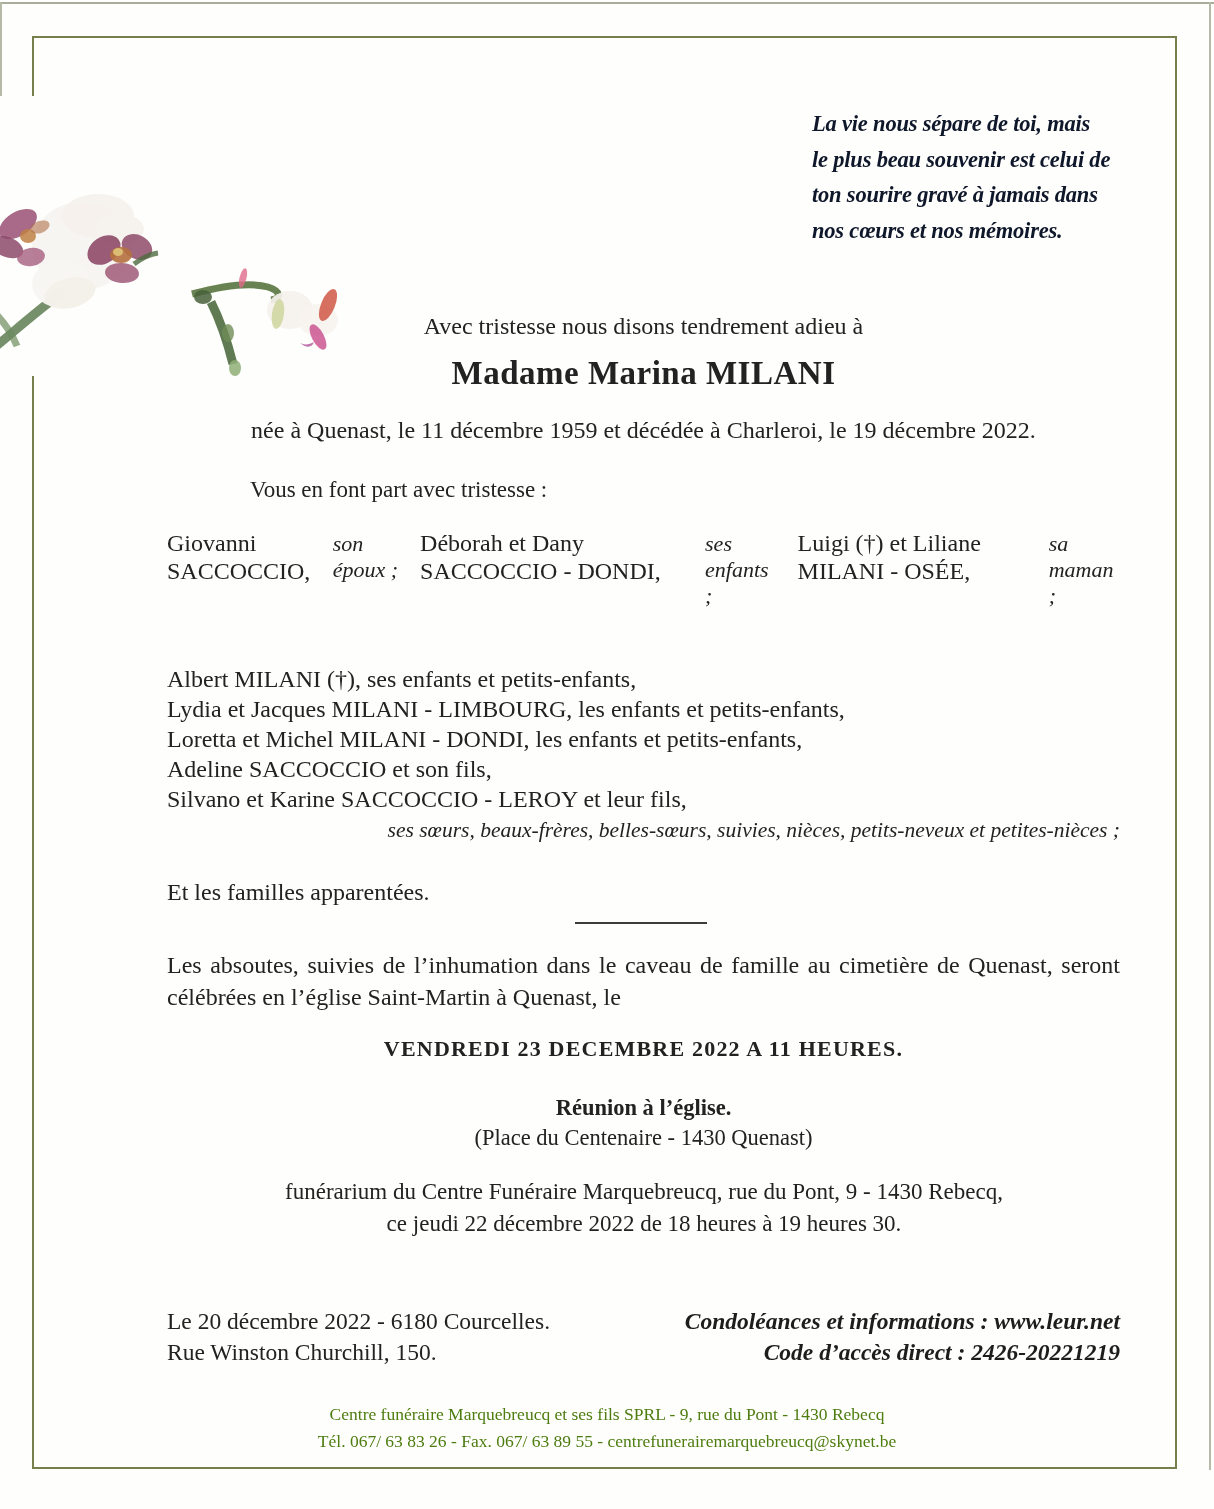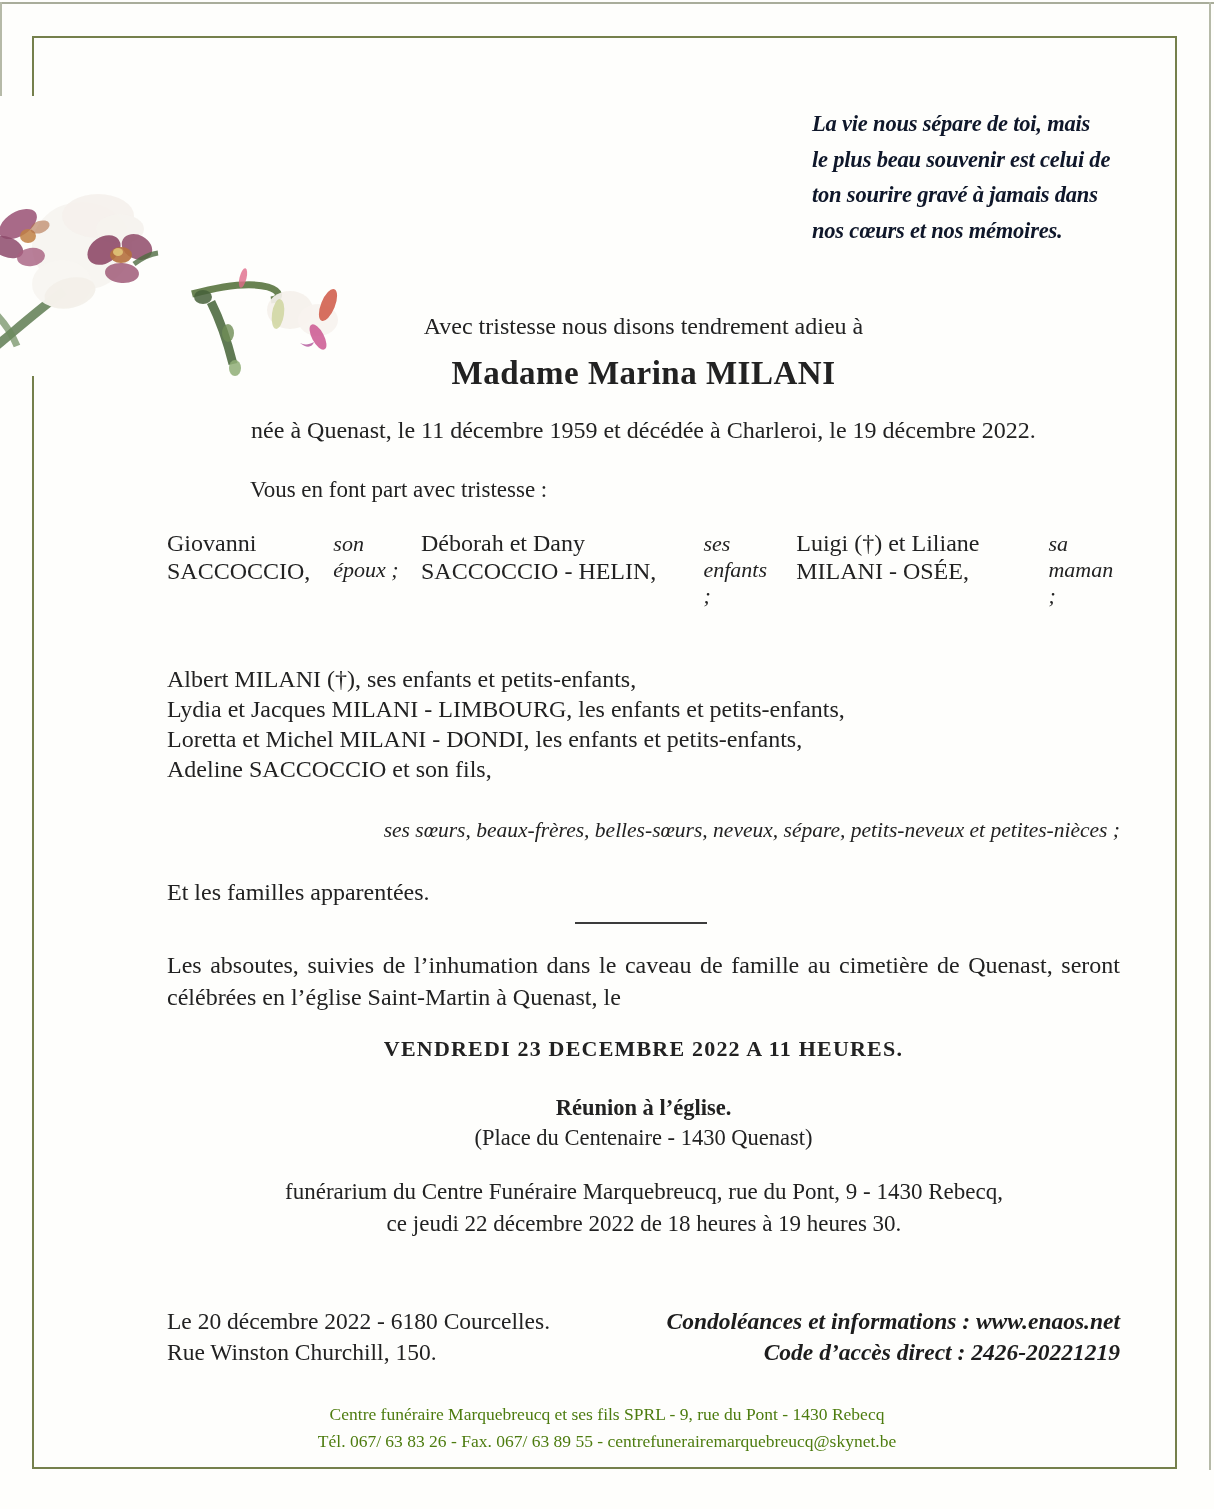--- a/index.html
+++ b/index.html
@@ -120,58 +120,59 @@
   <h1 class="centered deceased-name">Madame Marina MILANI</h1>
   <div class="centered life-dates">née à Quenast, le 11 décembre 1959 et décédée à Charleroi, le 19 décembre 2022.</div>
   <div class="lead">Vous en font part avec tristesse :</div>
 
   <div class="relatives">
     <div class="rel-row">
       <span class="rel-names">Giovanni SACCOCCIO,</span>
       <span class="rel-label">son époux ;</span>
     </div>
     <div class="rel-row">
-      <span class="rel-names">Déborah et Dany SACCOCCIO - HELIN,</span>
+      <span class="rel-names">Déborah et Dany SACCOCCIO - DONDI,</span>
       <span class="rel-label">ses enfants ;</span>
     </div>
     <div class="rel-row">
       <span class="rel-names">Luigi (†) et Liliane MILANI - OSÉE,</span>
       <span class="rel-label">sa maman ;</span>
     </div>
   </div>
 
   <div class="extended">
     <div>Albert MILANI (†), ses enfants et petits-enfants,</div>
     <div>Lydia et Jacques MILANI - LIMBOURG, les enfants et petits-enfants,</div>
     <div>Loretta et Michel MILANI - DONDI, les enfants et petits-enfants,</div>
     <div>Adeline SACCOCCIO et son fils,</div>
+    <div>Silvano et Karine SACCOCCIO - LEROY et leur fils,</div>
   </div>
 
-  <div class="sisters">ses sœurs, beaux-frères, belles-sœurs, neveux, sépare, petits-neveux et petites-nièces ;</div>
+  <div class="sisters">ses sœurs, beaux-frères, belles-sœurs, suivies, nièces, petits-neveux et petites-nièces ;</div>
   <div class="closing">Et les familles apparentées.</div>
 
   <div class="divider"></div>
 
   <p class="ceremony-par">Les absoutes, suivies de l’inhumation dans le caveau de famille au cimetière de Quenast, seront célébrées en l’église Saint-Martin à Quenast, le</p>
   <div class="centered ceremony-date">VENDREDI 23 DECEMBRE 2022 A 11 HEURES.</div>
   <div class="centered meeting">Réunion à l’église.</div>
   <div class="centered meeting-place">(Place du Centenaire - 1430 Quenast)</div>
 
   <div class="visitation">
     <div>funérarium du Centre Funéraire Marquebreucq, rue du Pont, 9 - 1430 Rebecq,</div>
     <div>ce jeudi 22 décembre 2022 de 18 heures à 19 heures 30.</div>
   </div>
 
   <div class="issuer-row">
     <div class="issuer">
       <div>Le 20 décembre 2022 - 6180 Courcelles.</div>
       <div>Rue Winston Churchill, 150.</div>
     </div>
     <div class="condolences">
-      <div>Condoléances et informations : www.enaos.net</div>
+      <div>Condoléances et informations : www.leur.net</div>
       <div>Code d’accès direct : 2426-20221219</div>
     </div>
   </div>
 
   <div class="footer">
     <div>Centre funéraire Marquebreucq et ses fils SPRL - 9, rue du Pont - 1430 Rebecq</div>
     <div>Tél. 067/ 63 83 26 - Fax. 067/ 63 89 55 - centrefunerairemarquebreucq@skynet.be</div>
   </div>
 
 </div>

